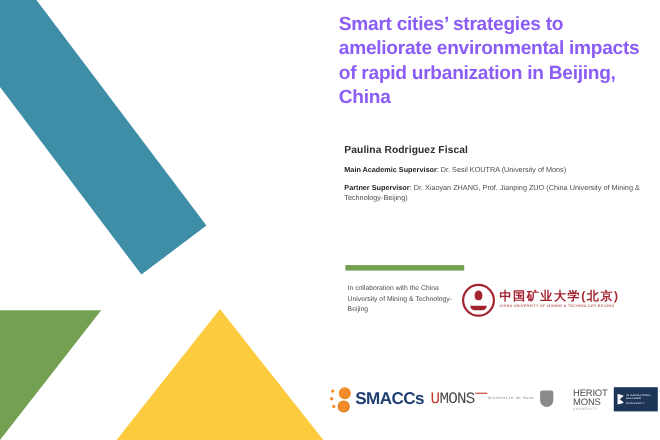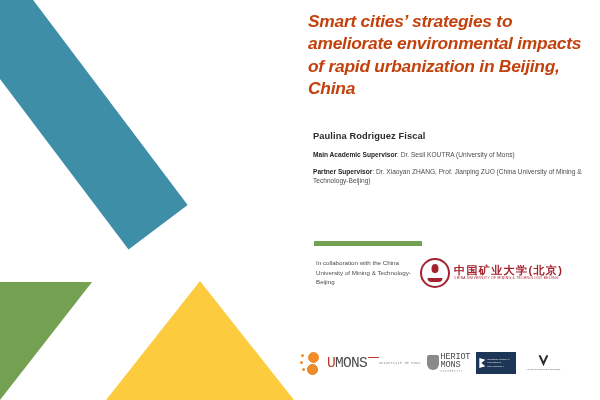--- a/index.html
+++ b/index.html
@@ -59,23 +59,22 @@
   }
 
   .title {
     position: absolute;
     left: 0px;
     top: 10px;
     width: 288px;
     font-size: 17.4px;
     font-weight: bold;
     line-height: 1.29;
-    color: #c2410c;
+    color: #8b5cf6;
     letter-spacing: -0.25px;
-    font-style: italic;
   }
 
   .byline {
     position: absolute;
     left: 5px;
     top: 131px;
     width: 280px;
   }
   .author {
     font-size: 9.3px;
@@ -252,23 +251,22 @@
     font-size: 3.6px;
     color: #8a8a8a;
     letter-spacing: 0.15px;
     white-space: nowrap;
   }
 
   
   .heriot {
     display: flex;
     align-items: center;
-    gap: 2px;
-    flex: 0 0 auto;
-    font-family: Liberation Mono, monospace;
+    gap: 18px;
+    flex: 0 0 auto;
   }
   .hw-shield {
     width: 12px;
     height: 15px;
     background: #8a8a8a;
     border-radius: 2px 2px 6px 6px;
     flex: 0 0 auto;
   }
   .hw-words { display: flex; flex-direction: column; line-height: 1; }
   .hw-1, .hw-2 {
@@ -378,20 +376,21 @@
       <div class="smaccs">
         <div class="smaccs-dots">
           <i class="d-s1"></i>
             <i class="d-s2"></i>
             <i class="d-s3"></i>
           <i class="d-big1"></i>
             <i class="d-big2"></i>
           <i class="d-c1"></i>
             <i class="d-c2"></i>
         </div>
+        <div class="smaccs-word">SMACCs</div>
       </div>
 
       <div class="umons">
         <div class="umons-word"><span class="u">U</span><span>MONS</span></div>
         <div class="umons-bar"></div>
         <div class="umons-sub">Université de Mons</div>
       </div>
 
       <div class="heriot">
         <div class="hw-shield"></div>

